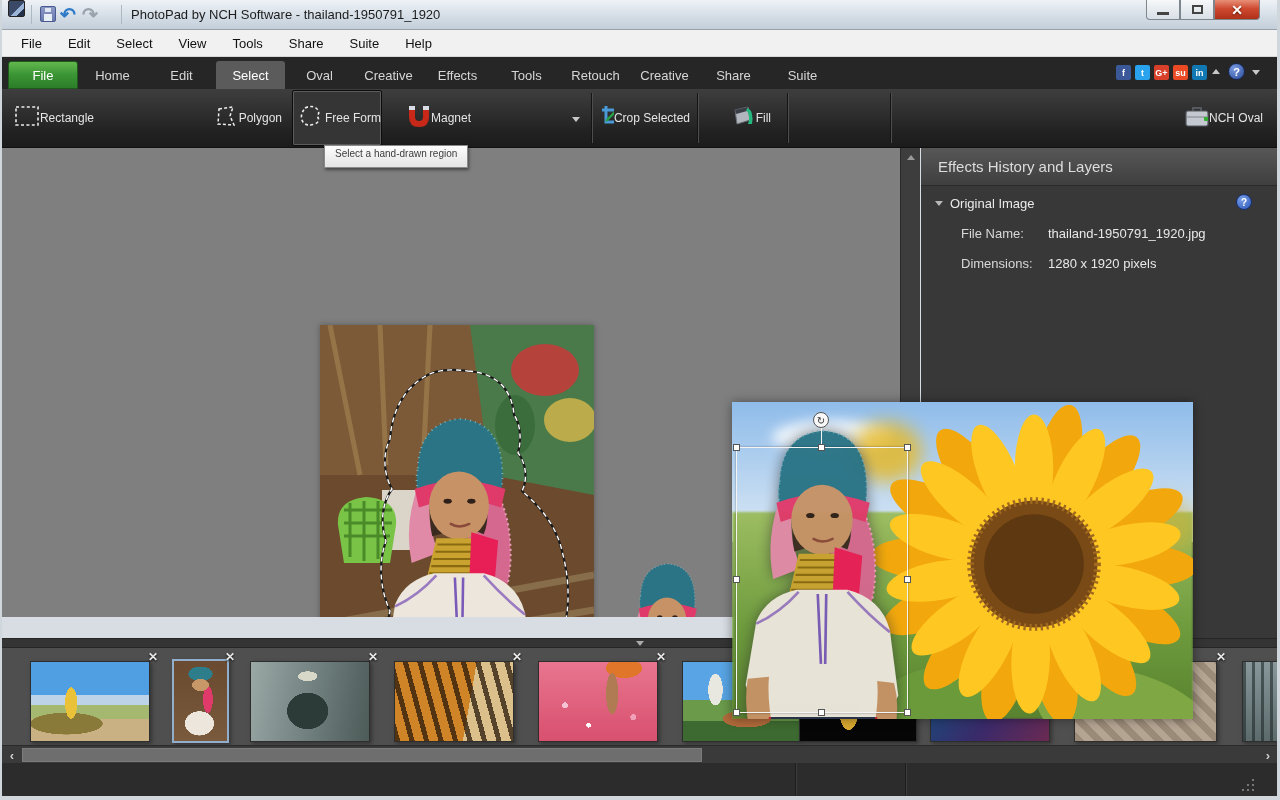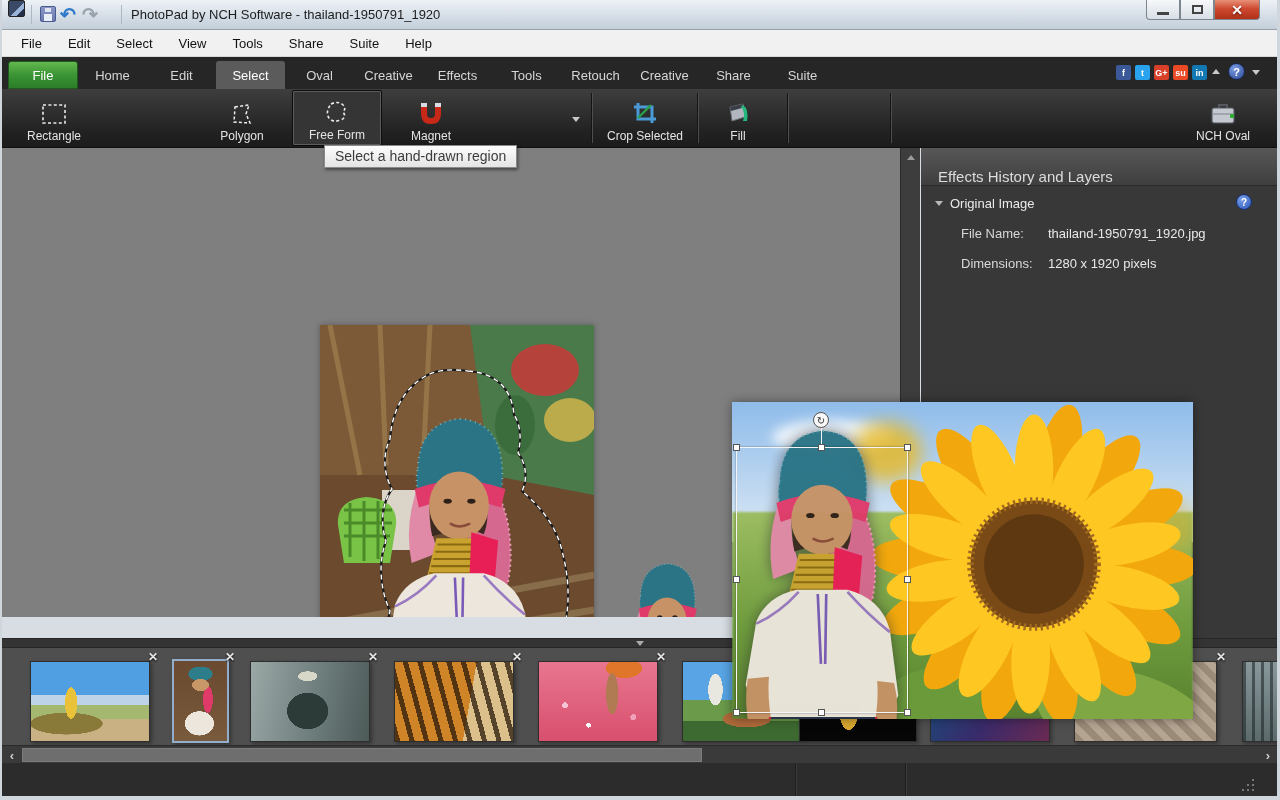--- a/index.html
+++ b/index.html
@@ -32,32 +32,32 @@
   #tabbar { left:0; top:57px; width:1280px; height:32px; background:#262626; }
   .rtab { top:4px; height:28px; width:69px; color:#d6d6d6; font-size:13px; display:flex; align-items:center; justify-content:center; border-radius:3px 3px 0 0; }
   #tab-file { left:8px; width:70px; color:#fff; background:linear-gradient(#63b84e,#3a9434 50%,#2c7e28); border:1px solid #1d5a1c; }
   #tab-select-active { background:#5b5b5b; color:#fff; }
   .social { top:8px; width:15px; height:15px; border-radius:2px; color:#fff; font-size:9px; font-weight:bold; display:flex; align-items:center; justify-content:center; }
   #help-circle { top:6px; left:1228px; width:17px; height:17px; border-radius:50%; background:radial-gradient(circle at 35% 30%,#7a9ae0,#2a4a9a); border:1px solid #18264e; color:#fff; font-size:11px; font-weight:bold; display:flex; align-items:center; justify-content:center; }
   .tri-up { width:0; height:0; border-left:4px solid transparent; border-right:4px solid transparent; border-bottom:5px solid #c8c8c8; }
   .tri-down { width:0; height:0; border-left:4px solid transparent; border-right:4px solid transparent; border-top:5px solid #c8c8c8; }
   
   #toolbar { left:0; top:89px; width:1280px; height:59px; background:linear-gradient(#3e3e3e,#232323 70%,#1b1b1b); border-bottom:1px solid #101010; }
-  .toolbtn { top:1px; height:56px; display:flex; flex-direction:column; align-items:center; justify-content:flex-end; padding-bottom:3px; }
+  .toolbtn { top:1px; height:56px; display:flex; align-items:center; justify-content:flex-end; padding-bottom:3px; }
   .toolbtn .lbl { font-size:12px; color:#e4e4e4; margin-top:3px; white-space:nowrap; }
   .toolbtn svg, .toolbtn .ic { margin-bottom:1px; }
   .tsep { top:4px; width:1px; height:50px; background:#4e4e4e; box-shadow:-1px 0 0 #141414; }
   #btn-freeform { border:1px solid #0c0c0c; box-shadow:inset 0 0 0 1px #5c5c5c; background:#353535; border-radius:2px; }
-  #tooltip { left:324px; top:145px; height:23px; padding:2px 10px; background:linear-gradient(#fdfdfd,#e4e4e4); border:1px solid #8a8a8a; box-shadow:1px 2px 3px rgba(0,0,0,.45); font-size:14px; color:#3c3c3c; z-index:40; white-space:nowrap; }
+  #tooltip { left:324px; top:145px; height:23px; padding:2px 10px; background:linear-gradient(#fdfdfd,#e4e4e4); border:1px solid #8a8a8a; box-shadow:1px 2px 3px rgba(0,0,0,.45); font-size:10px; color:#3c3c3c; z-index:40; white-space:nowrap; }
   
   #canvas { left:2px; top:148px; width:898px; height:469px; background:#7f7f7f; overflow:hidden; }
   #vscroll { left:900px; top:148px; width:20px; height:469px; background:#3d3d3d; border-left:1px solid #2a2a2a; }
   #vscroll .tri-up { position:absolute; left:6px; top:7px; border-bottom-color:#9a9a9a; }
   #panel { left:921px; top:148px; width:356px; height:500px; background:#383838; }
-  #panel-header { left:0; top:0; width:356px; height:38px; background:linear-gradient(#575757,#3f3f3f); border-bottom:1px solid #2a2a2a; display:flex; align-items:flex-end; padding-left:17px; }
+  #panel-header { left:0; top:0; width:356px; height:38px; background:linear-gradient(#575757,#3f3f3f); border-bottom:1px solid #2a2a2a; display:flex; align-items:center; padding-left:17px; }
   #panel-header span { font-size:15px; color:#dcdcdc; }
   #panel-section { left:14px; top:48px; display:flex; align-items:center; }
   #panel-section .tri-down { border-top-color:#b8b8b8; margin-right:7px; }
   #panel-section span { font-size:13px; color:#eaeaea; }
   #panel-help { left:315px; top:46px; width:16px; height:16px; border-radius:50%; background:radial-gradient(circle at 35% 30%,#7aa0e8,#2a55b8); border:1px solid #16306e; color:#fff; font-size:10px; font-weight:bold; display:flex; align-items:center; justify-content:center; }
   .prow-label { left:40px; font-size:13px; color:#d8d8d8; }
   .prow-value { left:127px; font-size:13px; color:#e8e8e8; }
   
   #zoombar { left:2px; top:617px; width:898px; height:21px; background:#4a4a4a; border-top:1px solid #303030;margin-top:35px; }
   #zoom-value { left:7px; top:3px; font-size:12px; color:#e0e0e0; }

